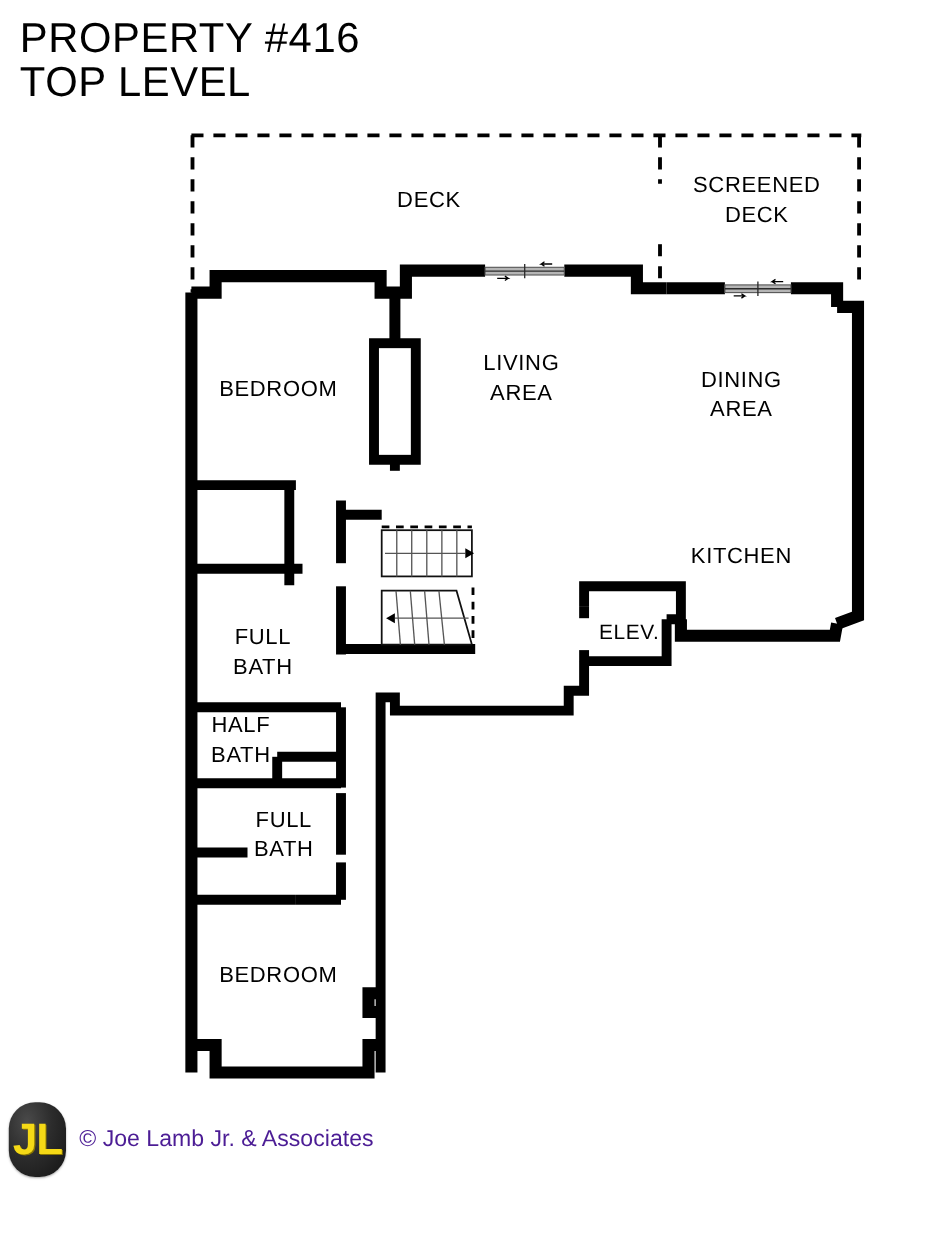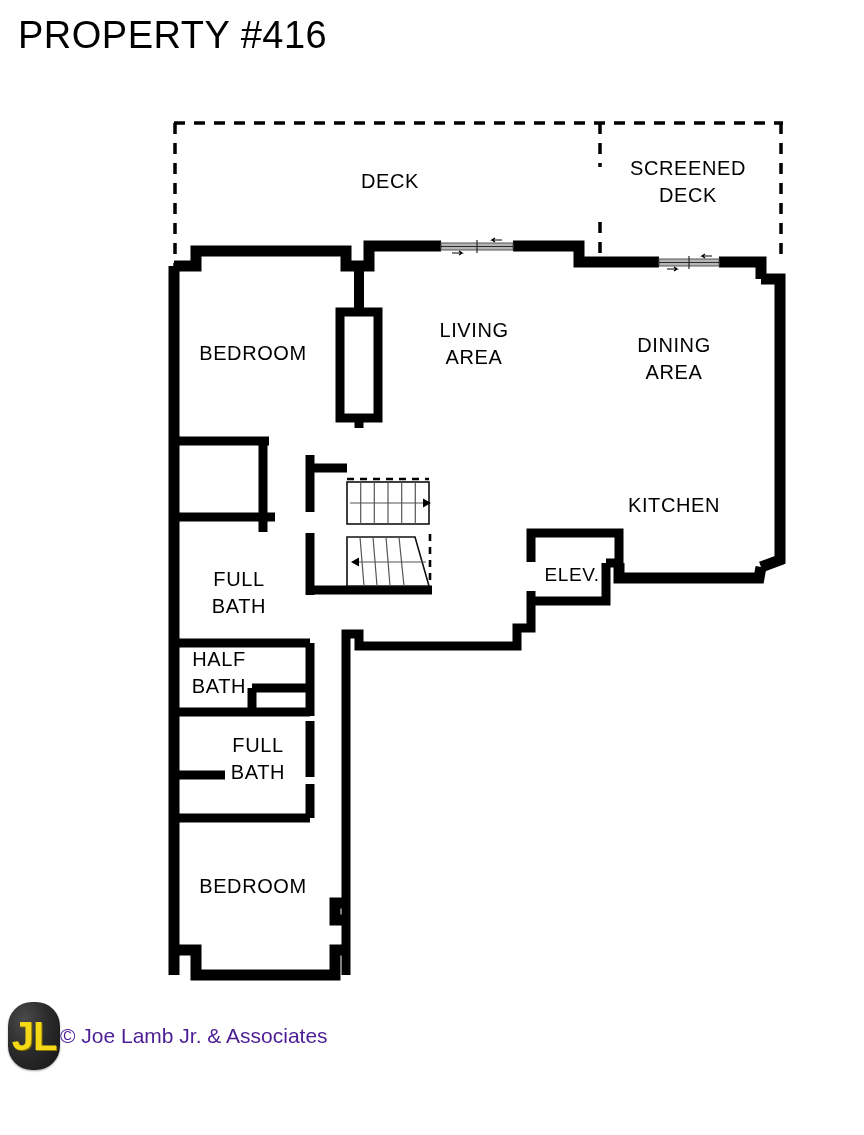--- a/index.html
+++ b/index.html
@@ -57,21 +57,21 @@
     font-size: 19px;
   }
 
   
   #footer-credit {
     position: absolute;
     left: 8px;
     top: 1002px;
     display: flex;
     align-items: center;
-    gap: 0;
+    gap: 12px;
   }
   #jl-logo {
     width: 52px;
     height: 68px;
     border-radius: 24px;
     background: radial-gradient(ellipse at 32% 26%, #4a4a4a 0%, #2c2c2c 45%, #141414 100%);
     position: relative;
     flex: 0 0 auto;
     box-shadow: 0 1px 2px rgba(0,0,0,0.35);
     overflow: hidden;
@@ -96,20 +96,21 @@
     font-size: 21px;
     color: #4c1d95;
     white-space: nowrap;
   }
 </style>
 </head>
 <body>
 
 <div id="title-block">
   <div class="title-line">PROPERTY #416</div>
+  <div class="title-line">TOP LEVEL</div>
 </div>
 
 <div id="floorplan-wrap">
 <svg id="floorplan-svg" width="864" height="1135" viewBox="0 0 864 1135" xmlns="http://www.w3.org/2000/svg">
 
   <g fill="none" stroke="#000" stroke-width="3.5" stroke-dasharray="11 9" stroke-linecap="butt">
 
     <path d="M 127 123 L 736 123"></path>
 
     <path d="M 128 123 L 128 266"></path>

